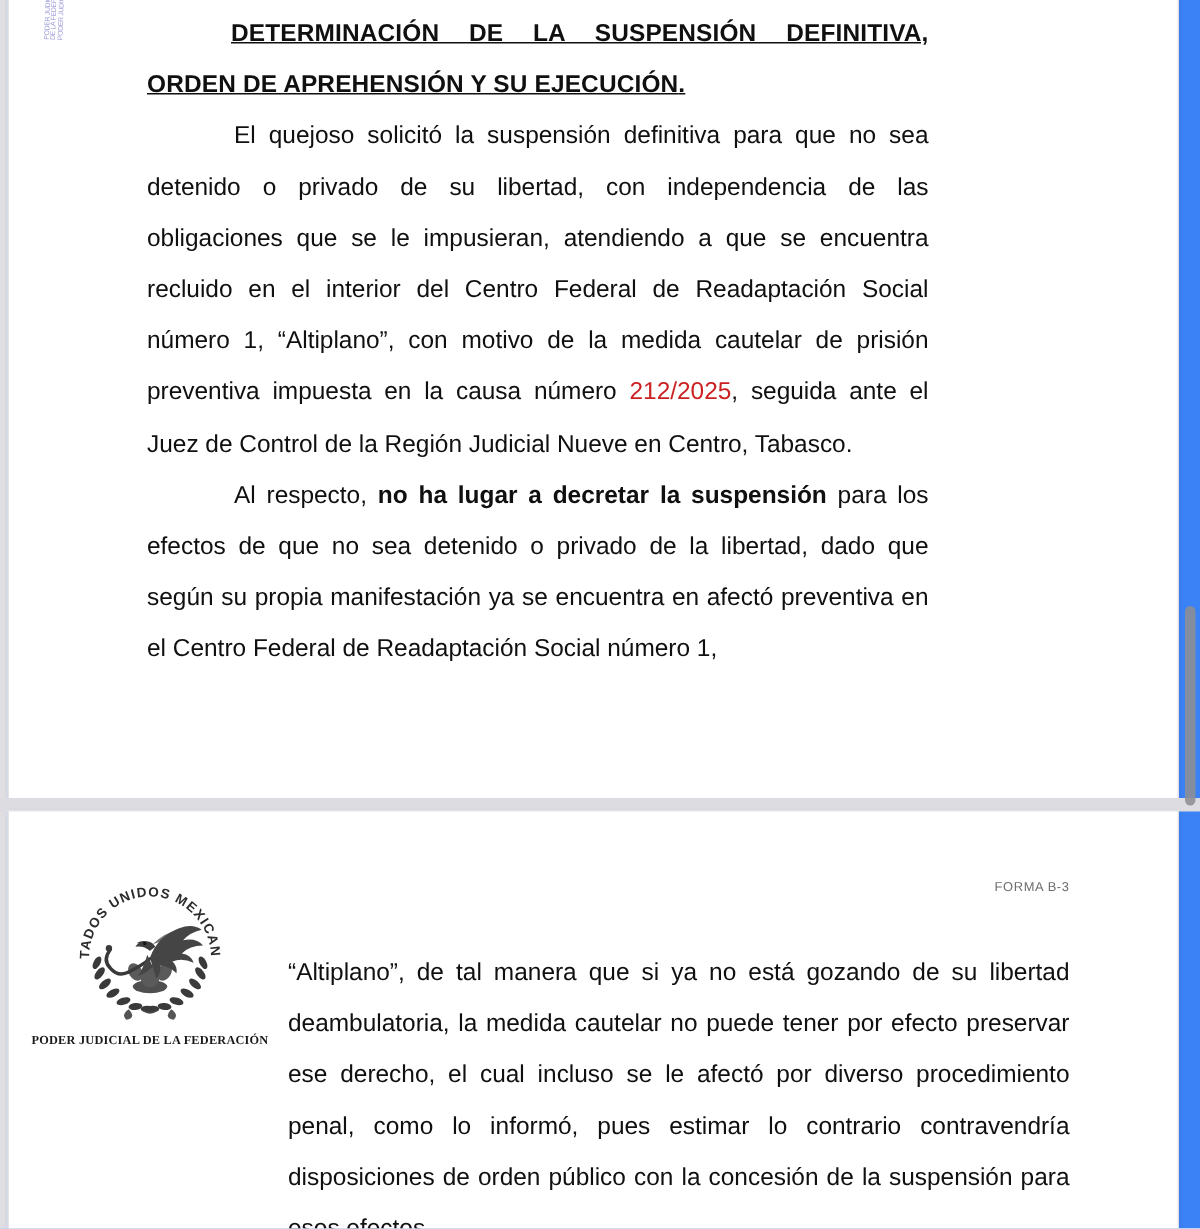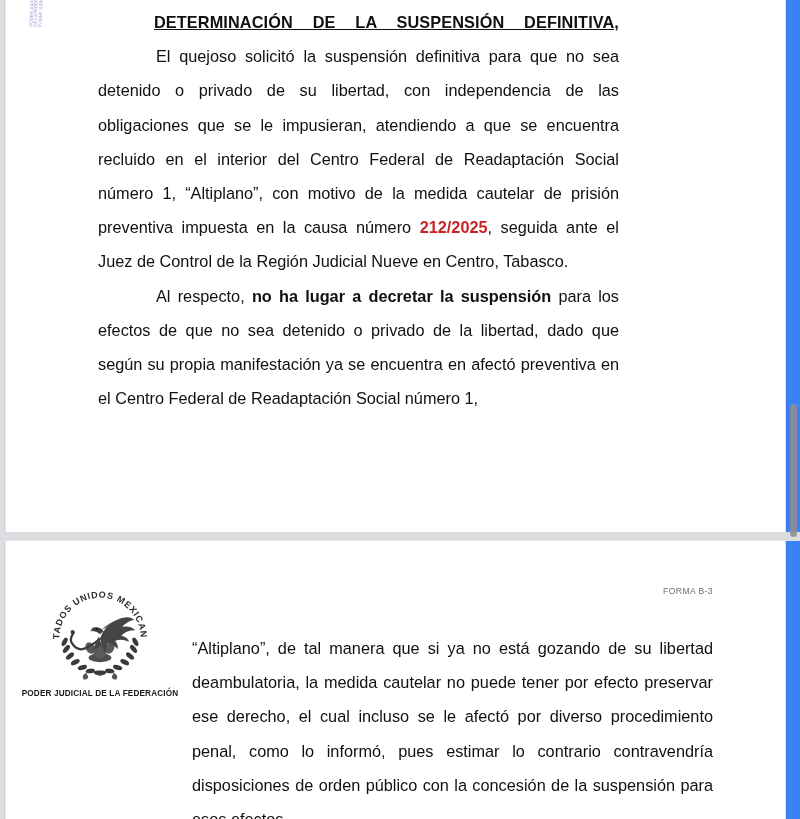--- a/index.html
+++ b/index.html
@@ -78,21 +78,21 @@
     margin: 0;
     text-indent: 58px;
     text-align: justify;
     text-justify: inter-word;
   }
   p.para.last-full {
     text-align-last: left;
   }
   .emph-red {
     color: #cc2122;
-    font-weight: bold;
+    font-weight: normal;
   }
   .emph-bu {
     font-weight: bold;
   }
   
   .stamp {
     position: absolute;
     left: 26px;
     top: 2px;
     width: 26px;
@@ -124,21 +124,21 @@
     height: 100px;
     margin: 0 auto;
     position: relative;
   }
   .emblem-caption {
     margin-top: 6px;
     font-size: 8.2px;
     font-weight: bold;
     color: #1a1a1a;
     letter-spacing: 0.15px;
-    font-family: Liberation Sans, sans-serif;
+    font-family: Liberation Serif, serif;
     white-space: nowrap;
   }
   .forma-label {
     position: absolute;
     right: 72px;
     top: 45px;
     font-size: 8.6px;
     color: #6d6d6d;
     letter-spacing: 0.4px;
     font-family: "Liberation Sans", sans-serif;
@@ -190,20 +190,21 @@
     <div class="stamp">
       <span>PODER JUDICIAL</span>
       <span>DE LA FEDERACION</span>
       <span>PODER JUDICIAL</span>
     </div>
 
     <div class="doc-body">
 
       <div class="heading">
         <span class="hd-line-1">DETERMINACIÓN DE LA SUSPENSIÓN DEFINITIVA,</span>
+        <span class="hd-line-2"><span>ORDEN DE APREHENSIÓN Y SU EJECUCIÓN</span><span class="tail-dot">.</span></span>
       </div>
 
       <p class="para"><span>El quejoso solicitó la suspensión definitiva para que no sea detenido o privado de su libertad, con independencia de las obligaciones que se le impusieran, atendiendo a que se encuentra recluido en el interior del Centro Federal de Readaptación Social número 1, “Altiplano”, con motivo de la medida cautelar de prisión preventiva impuesta en la causa número </span><span class="emph-red">212/2025</span><span>, seguida ante el Juez de Control de la Región Judicial Nueve en Centro, Tabasco.</span></p>
 
       <p class="para"><span>Al respecto, </span><span class="emph-bu">no ha lugar a decretar la suspensión</span><span> para los efectos de que no sea detenido o privado de la libertad, dado que según su propia manifestación ya se encuentra en afectó preventiva en el Centro Federal de Readaptación Social número 1,</span></p>
 
     </div>
   </div>
 
   <div id="page-gap"></div>

